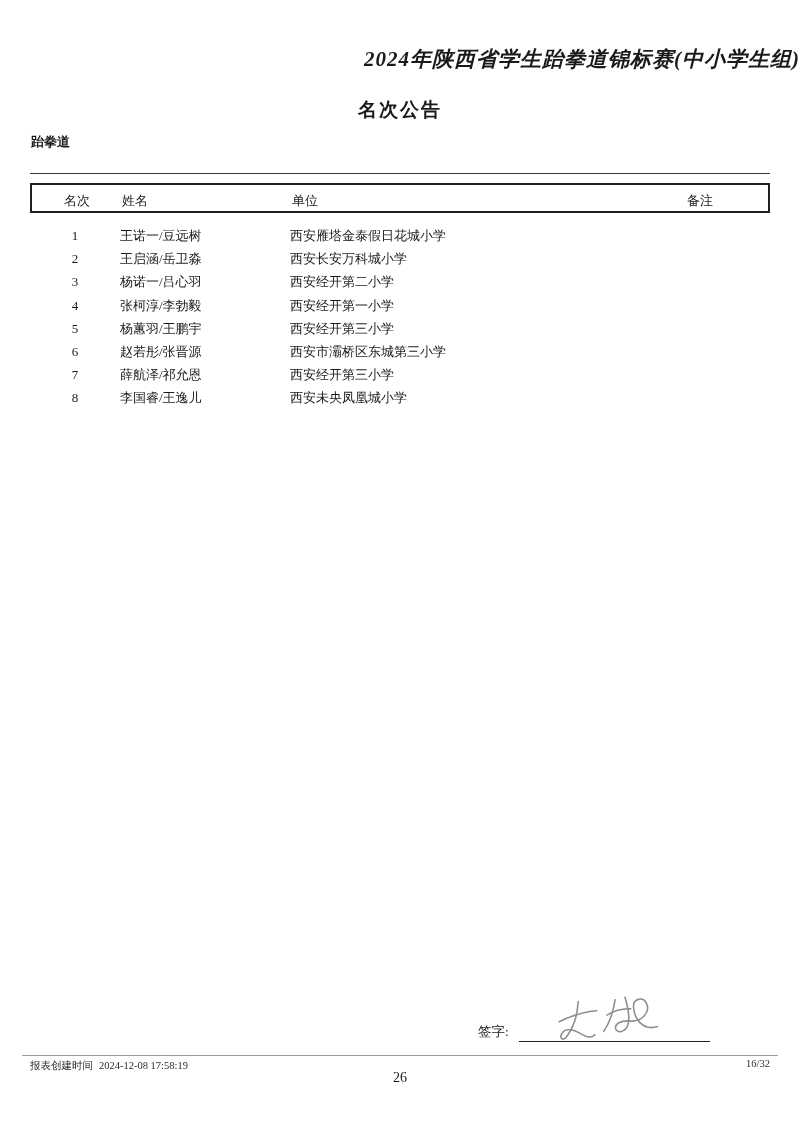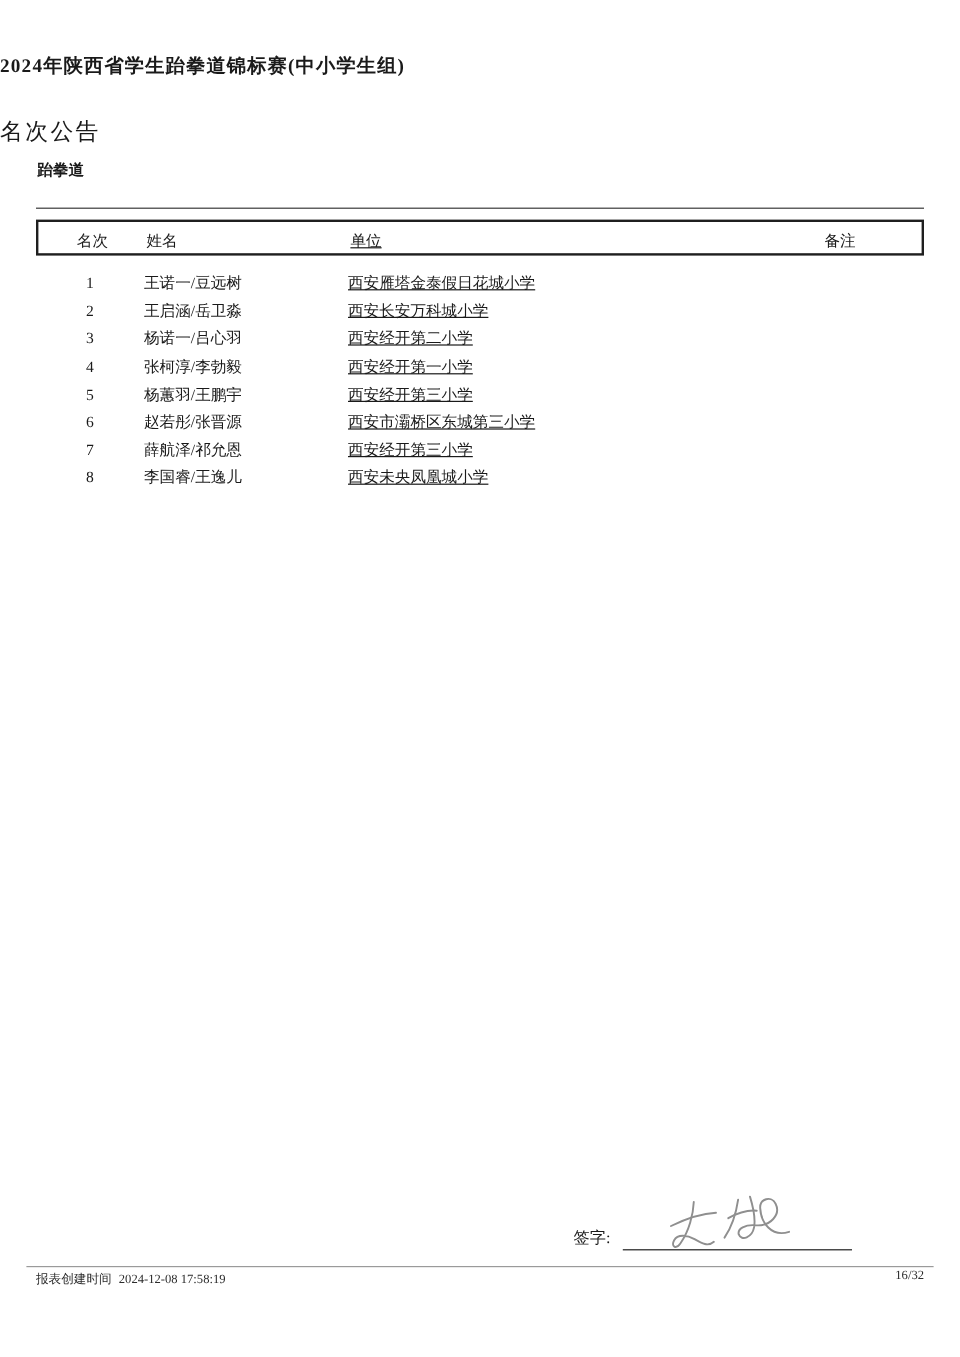--- a/index.html
+++ b/index.html
@@ -12,31 +12,33 @@
     position: relative;
     width: 800px;
     height: 1131px;
     background: #ffffff;
     overflow: hidden;
   }
   .title {
     position: absolute;
     left: 0; right: 0;
     top: 45px;
-    text-align: left;
-    font-size: 16px;
+    text-align: right;
+    font-size: 21px;
     font-weight: bold;
     letter-spacing: 1px;
+    font-style: italic;
   }
   .subtitle {
     position: absolute;
     left: 0; right: 0;
     top: 97px;
+    text-align: center;
     font-size: 19px;
-    font-weight: normal;
+    font-weight: bold;
     letter-spacing: 2px;
   }
   .sport {
     position: absolute;
     left: 31px;
     top: 133px;
     font-size: 13px;
     font-weight: bold;
   }
   .event-line {
@@ -68,21 +70,21 @@
     border: 2px solid #1f1f1f;
     font-size: 13px;
   }
   .thead .cell { top: 7px; }
   .cell {
     position: absolute;
     white-space: nowrap;
   }
   .c-rank  { left: 0px;   width: 90px; text-align: center; }
   .c-name  { left: 90px;  }
-  .c-unit  { left: 260px; text-decoration: underline; }
+  .c-unit  { left: 260px; }
   .c-remark{ left: 655px; }
   .tbody {
     position: absolute;
     left: 30px;
     top: 224px;
     width: 740px;
     font-size: 13px;
   }
   .trow {
     position: relative;
@@ -220,14 +222,15 @@
     <path d="M62 24 C70 20 79 18 86 19"></path>
     <path d="M71 9 C69 19 65 31 58 40"></path>
     <path d="M81 7 C83 15 85 25 83 33 C81 41 72 44 70 38 C69 33 76 30 84 31 C97 33 106 23 102 14 C99 7 89 9 89 17 C89 29 97 42 112 38"></path>
   </svg>
 
   <div class="footer-rule"></div>
   <div class="footer-left">
     <span>报表创建时间</span><span class="ts">2024-12-08 17:58:19</span>
   </div>
   <div class="footer-right">16/32</div>
+  <div class="pageno">26</div>
 
 </div>
 
 </body></html>

